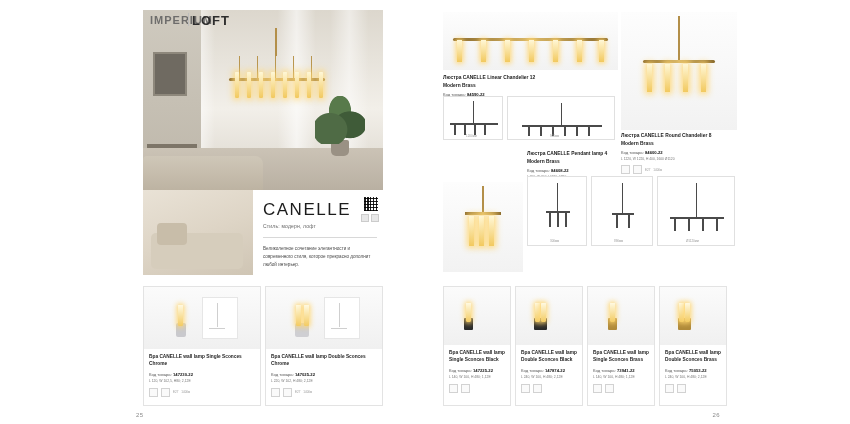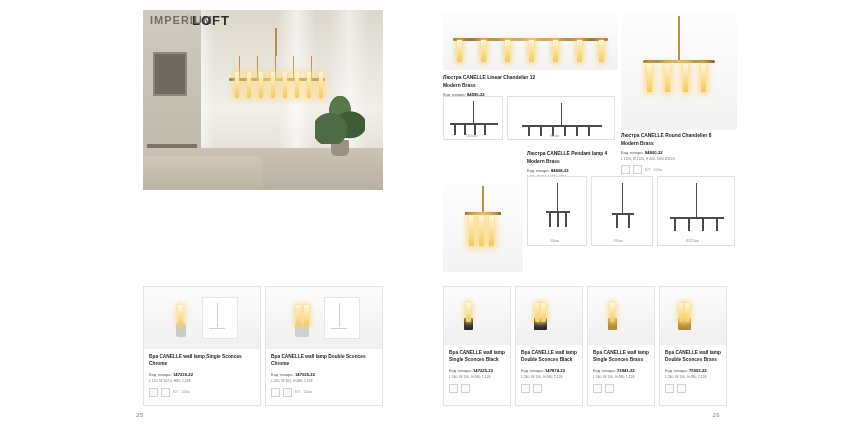--- a/index.html
+++ b/index.html
@@ -269,20 +269,34 @@
         <div class="tube" style="left:74px"></div>
         <div class="tube" style="left:86px"></div>
         <div class="tube" style="left:98px"></div>
       </div>
     </div>
 
     <div class="logo-imperium">IMPERIUM</div>
     <div class="logo-sep"></div>
     <div class="logo-loft">LOFT</div>
 
+    <div class="left-lower">
+      <div class="lifestyle"></div>
+      <div class="textcol">
+        <div class="brand-title">CANELLE</div>
+        <div class="brand-sub">Стиль: модерн, лофт</div>
+        <div class="brand-rule"></div>
+        <div class="brand-desc">Великолепное сочетание элегантности и современного стиля, которое прекрасно дополнит любой интерьер.</div>
+      </div>
+      <div class="qr"></div>
+      <div class="badges">
+        <div class="badge-sq"></div>
+        <div class="badge-sq"></div>
+      </div>
+    </div>
 
     <div class="cards-row" style="left:143px; top:286px;">
 
       <div class="card" style="width:118px;height:120px">
         <div class="card-photo" style="height:62px">
           <div class="prod">
             <div style="position:absolute;left:18%;bottom:10%;width:10px;height:14px;background:#c9c9cd;border-radius:2px"></div>
             <div class="lamp-tube" style="left:21%;bottom:32%;height:46%"></div>
             <div style="position:absolute;right:6%;top:6%;width:44%;height:88%;border:1px solid #e6e6e6;background:#fff">
               <div style="position:absolute;left:42%;top:12%;width:1px;height:60%;background:#cfcfcf"></div>

